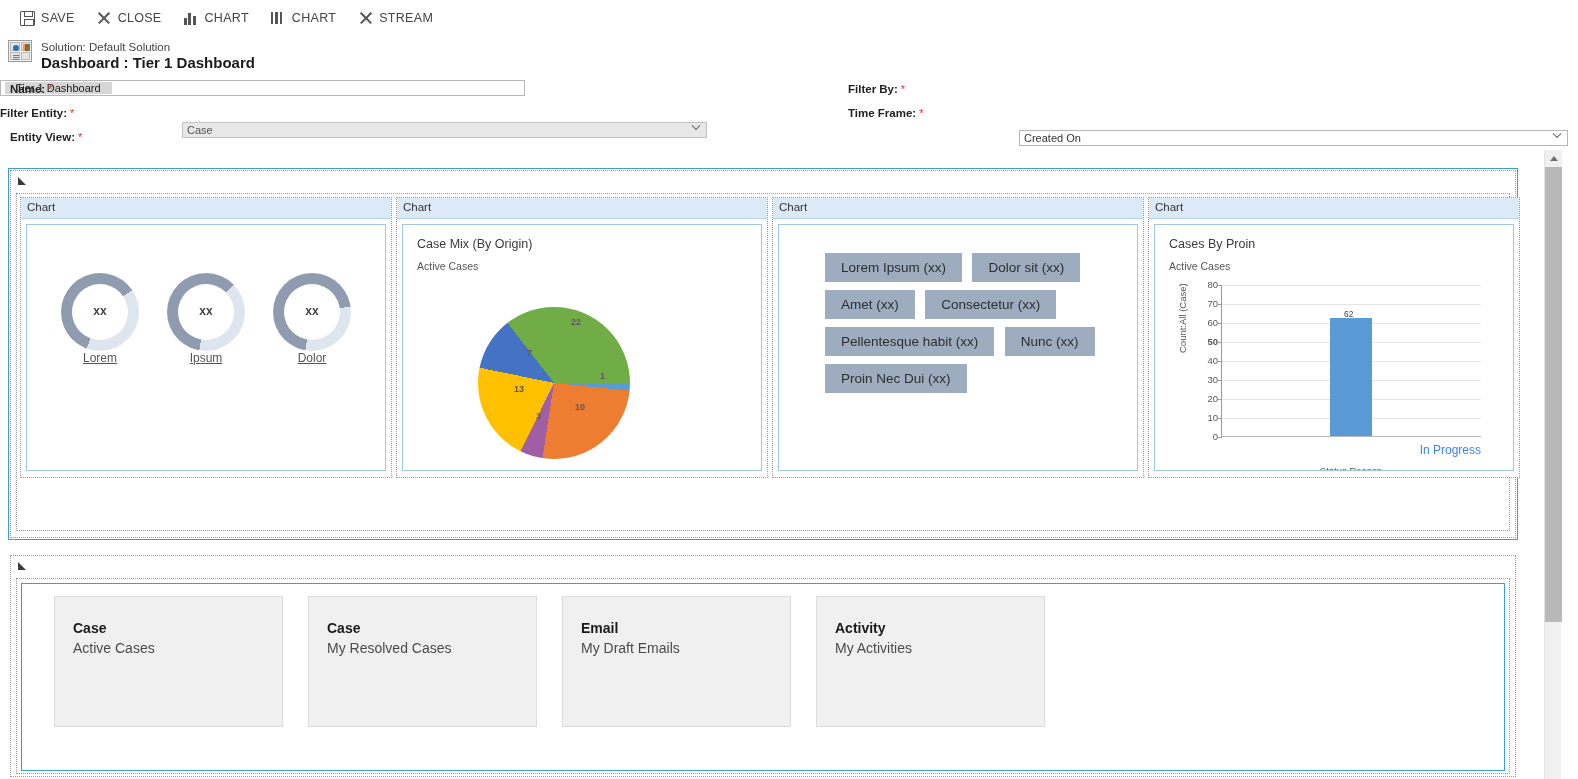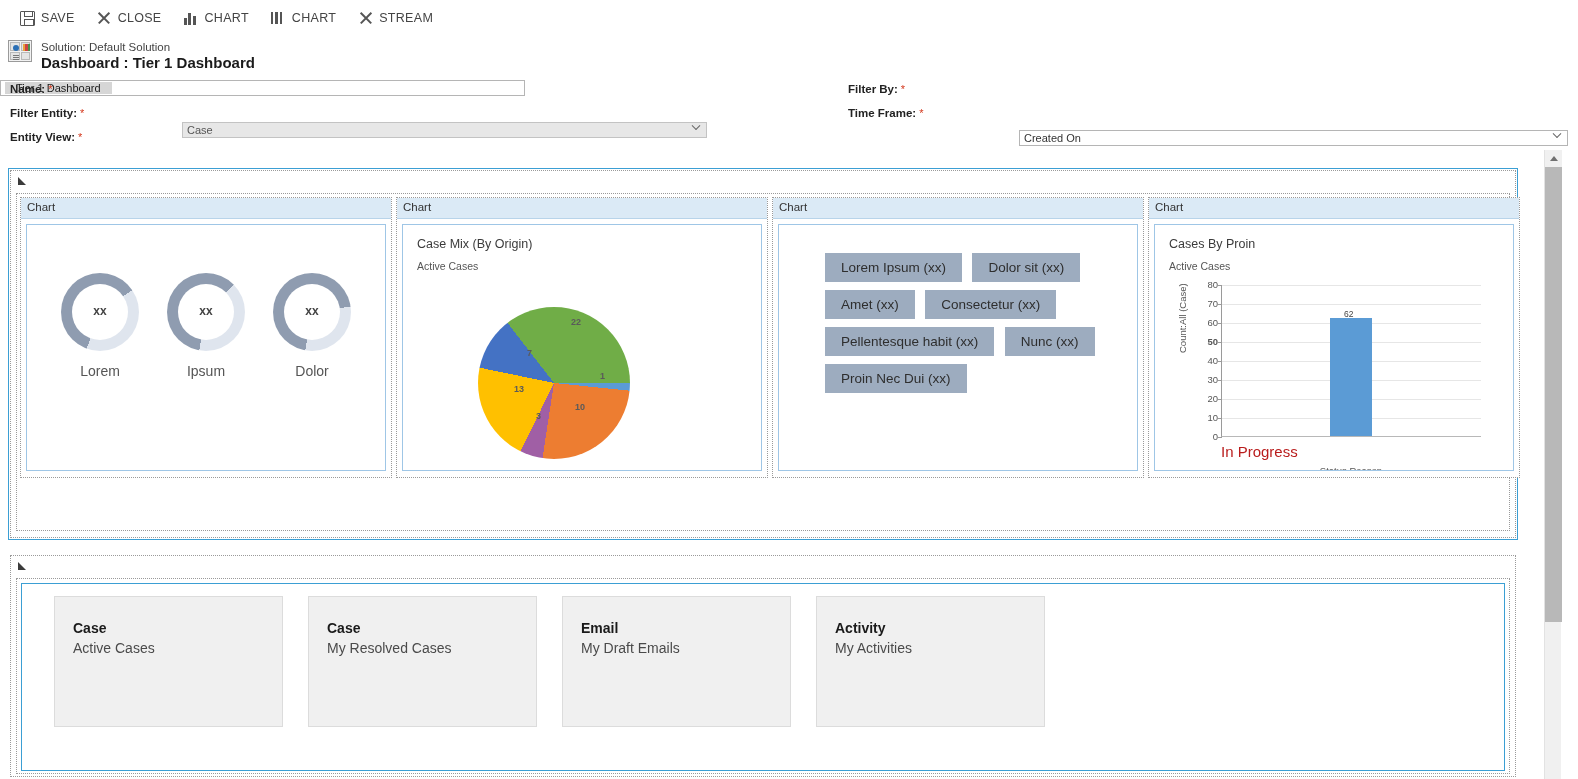--- a/index.html
+++ b/index.html
@@ -75,40 +75,40 @@
 
   .chart-title { font-size:12.5px; color:#3b3b3b; margin:12px 0 0 14px; }
   .chart-sub { font-size:10.5px; color:#555; margin:9px 0 0 14px; }
 
   
   .donut-wrap { position:absolute; left:0; right:0; top:48px; display:flex; justify-content:center; gap:28px; }
   .donut { position:relative; width:78px; }
   .donut-ring { width:78px; height:78px; border-radius:50%; position:relative; }
   .donut-ring::after { content:""; position:absolute; left:11px; top:11px; width:56px; height:56px; border-radius:50%; background:#fff; }
   .donut-xx { position:absolute; left:0; top:31px; width:78px; text-align:center; font-size:12px; font-weight:bold; color:#444; z-index:2; }
-  .donut-label { text-align:center; font-size:14px; color:#555; margin-top:12px; }
+  .donut-label { text-align:center; font-size:12px; color:#555; margin-top:0;text-decoration:underline; }
 
   
   .pie { position:absolute; width:152px; height:152px; border-radius:50%; left:75px; top:82px; }
   .pie-lbl { position:absolute; font-size:9px; color:#5a5a5a; font-weight:bold; }
 
   
   .tags { position:absolute; left:46px; top:28px; right:10px; }
   .tag { display:inline-block; background:#9dacbf; color:#2e2e2e; font-size:13.5px; padding:7px 16px; margin:0 6px 8px 0; white-space:nowrap; }
 
   
   .bc { position:absolute; left:0; top:0; right:0; bottom:0; }
   .bc-plot { position:absolute; left:66px; top:60px; width:260px; height:152px; border-left:1px solid #9a9a9a; border-bottom:1px solid #b8b8b8; }
   .bc-grid { position:absolute; left:0; right:0; height:1px; background:#e6e6e6; }
   .bc-tick { position:absolute; right:100%; margin-right:4px; font-size:9.5px; color:#555; transform:translateY(-6px); }
   .bc-tickmark { position:absolute; right:100%; width:4px; height:1px; background:#9a9a9a; }
   .bc-bar { position:absolute; bottom:0; background:#5b9bd5; }
   .bc-val { position:absolute; font-size:8.5px; color:#444; }
   .bc-ylab { position:absolute; left:22px; top:128px; font-size:9.5px; color:#555; transform:rotate(-90deg); transform-origin:left top; white-space:nowrap; }
-  .bc-xcat { position:absolute; top:218px; left:66px; width:260px; text-align:left; font-size:15px; color:#b91c1c; }
+  .bc-xcat { position:absolute; top:218px; left:66px; width:260px; text-align:right; font-size:12px; color:#3b82f6; }
   .bc-xlab { position:absolute; top:240px; left:66px; width:260px; text-align:center; font-size:9.5px; color:#555; }
 
   
   .tiles { position:absolute; left:32px; top:12px; right:10px; display:flex; gap:25px; }
   .tile { width:229px; height:131px; background:#f0f0f0; border:1px solid #dcdcdc; padding:22px 0 0 18px; }
   .tile-ent { font-size:14px; font-weight:bold; color:#1a1a1a; line-height:19px; }
   .tile-view { font-size:14px; color:#4a4a4a; line-height:20px; }
 </style>
 </head>
 <body>
@@ -162,21 +162,21 @@
   <div class="form">
 
     <div class="fld" style="left:10px; top:3px;">
       <span class="fld-label">Name:</span>
       <span class="req">*</span>
     </div>
     <div class="inp" style="left:182px; top:2px; width:525px;">
       <span class="sel-text">Tier 1 Dashboard</span>
     </div>
 
-    <div class="fld" style="left:10px; top:27px;">
+    <div class="fld" style="left:0; top:27px;">
       <span class="fld-label">Filter Entity:</span>
       <span class="req">*</span>
     </div>
     <div class="inp disabled sel" style="left:182px; top:26px; width:525px;">
       <span>Case</span>
       <span class="chev"></span>
     </div>
 
     <div class="fld" style="left:10px; top:51px;">
       <span class="fld-label">Entity View:</span>

